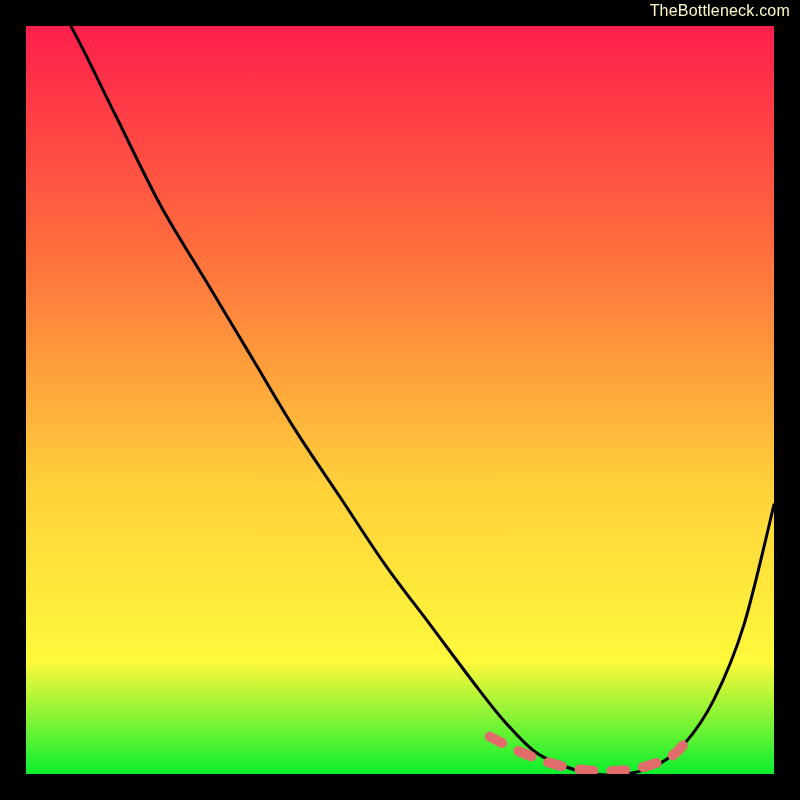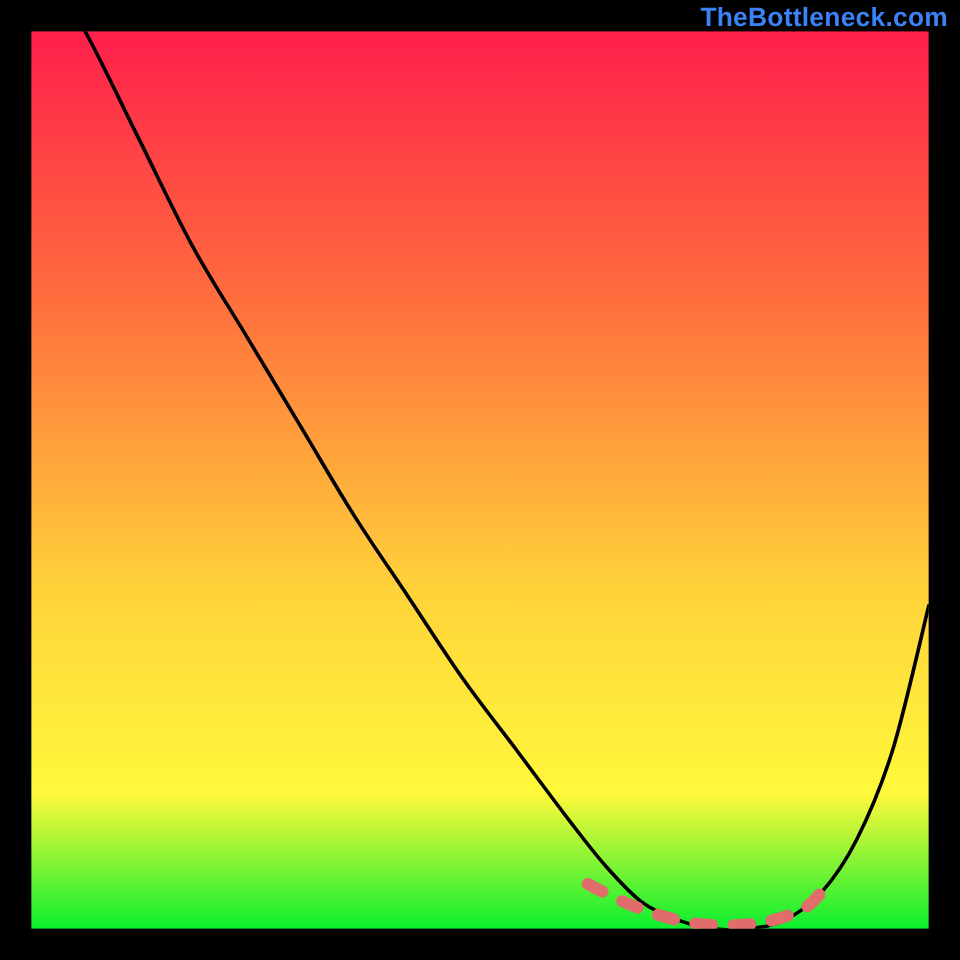--- a/index.html
+++ b/index.html
@@ -13,23 +13,23 @@
   }
   .stage {
     position: relative;
     width: 800px;
     height: 800px;
   }
   .watermark {
     position: absolute;
     top: 2px;
     right: 10px;
-    color: #3b82f6;
-    font-size: 22px;
-    font-weight: 700;
+    color: #fef9c3;
+    font-size: 16px;
+    font-weight: 400;
     letter-spacing: 0.2px;
     user-select: none;
   }
   .plot {
     position: absolute;
     left: 26px;
     top: 26px;
     width: 748px;
     height: 748px;
   }

